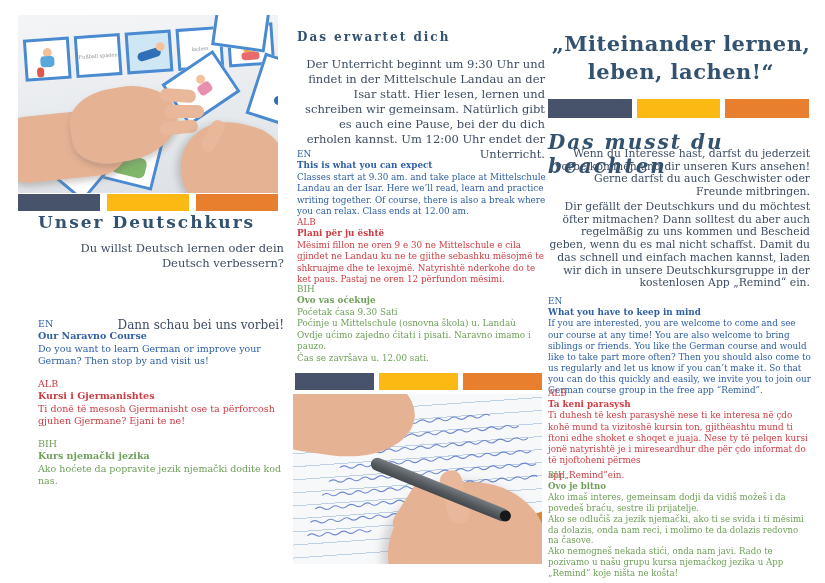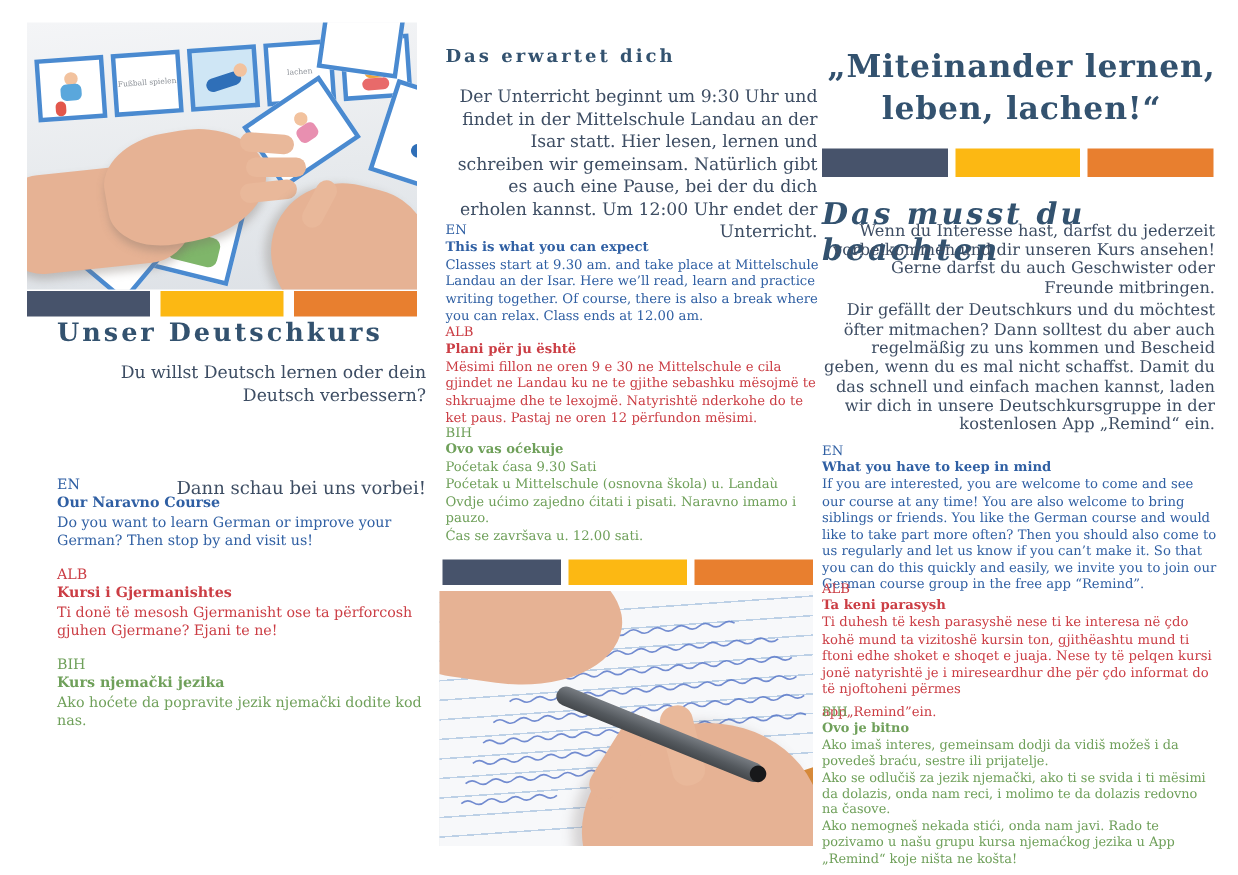--- a/index.html
+++ b/index.html
@@ -187,21 +187,21 @@
   </div>
   <div class="lang-block mid-block mid-alb lang-alb">
     <span class="lang-label">ALB</span>
     <span class="lang-title">Plani për ju është</span>
     <span>Mësimi fillon ne oren 9 e 30 ne Mittelschule e cila gjindet ne Landau ku ne te gjithe sebashku mësojmë te shkruajme dhe te lexojmë. Natyrishtë nderkohe do te ket paus. Pastaj ne oren 12 përfundon mësimi.</span>
   </div>
   <div class="lang-block mid-block mid-bih lang-bih">
     <span class="lang-label">BIH</span>
     <span class="lang-title">Ovo vas oćekuje</span>
     <span class="bih-line">Poćetak ćasa 9.30 Sati</span>
-    <span class="bih-line">Poćetak u Mittelschule (osnovna škola) u. Landaù</span>
+    <span class="bih-line">Poćinje u Mittelschule (osnovna škola) u. Landaù</span>
     <span class="bih-line">Ovdje ućimo zajedno ćitati i pisati. Naravno imamo i pauzo.</span>
     <span class="bih-line">Ćas se završava u. 12.00 sati.</span>
   </div>
 
   <div class="bars bars-mid">
     <div class="bar navy"></div>
     <div class="bar yellow"></div>
     <div class="bar orange"></div>
   </div>
 

